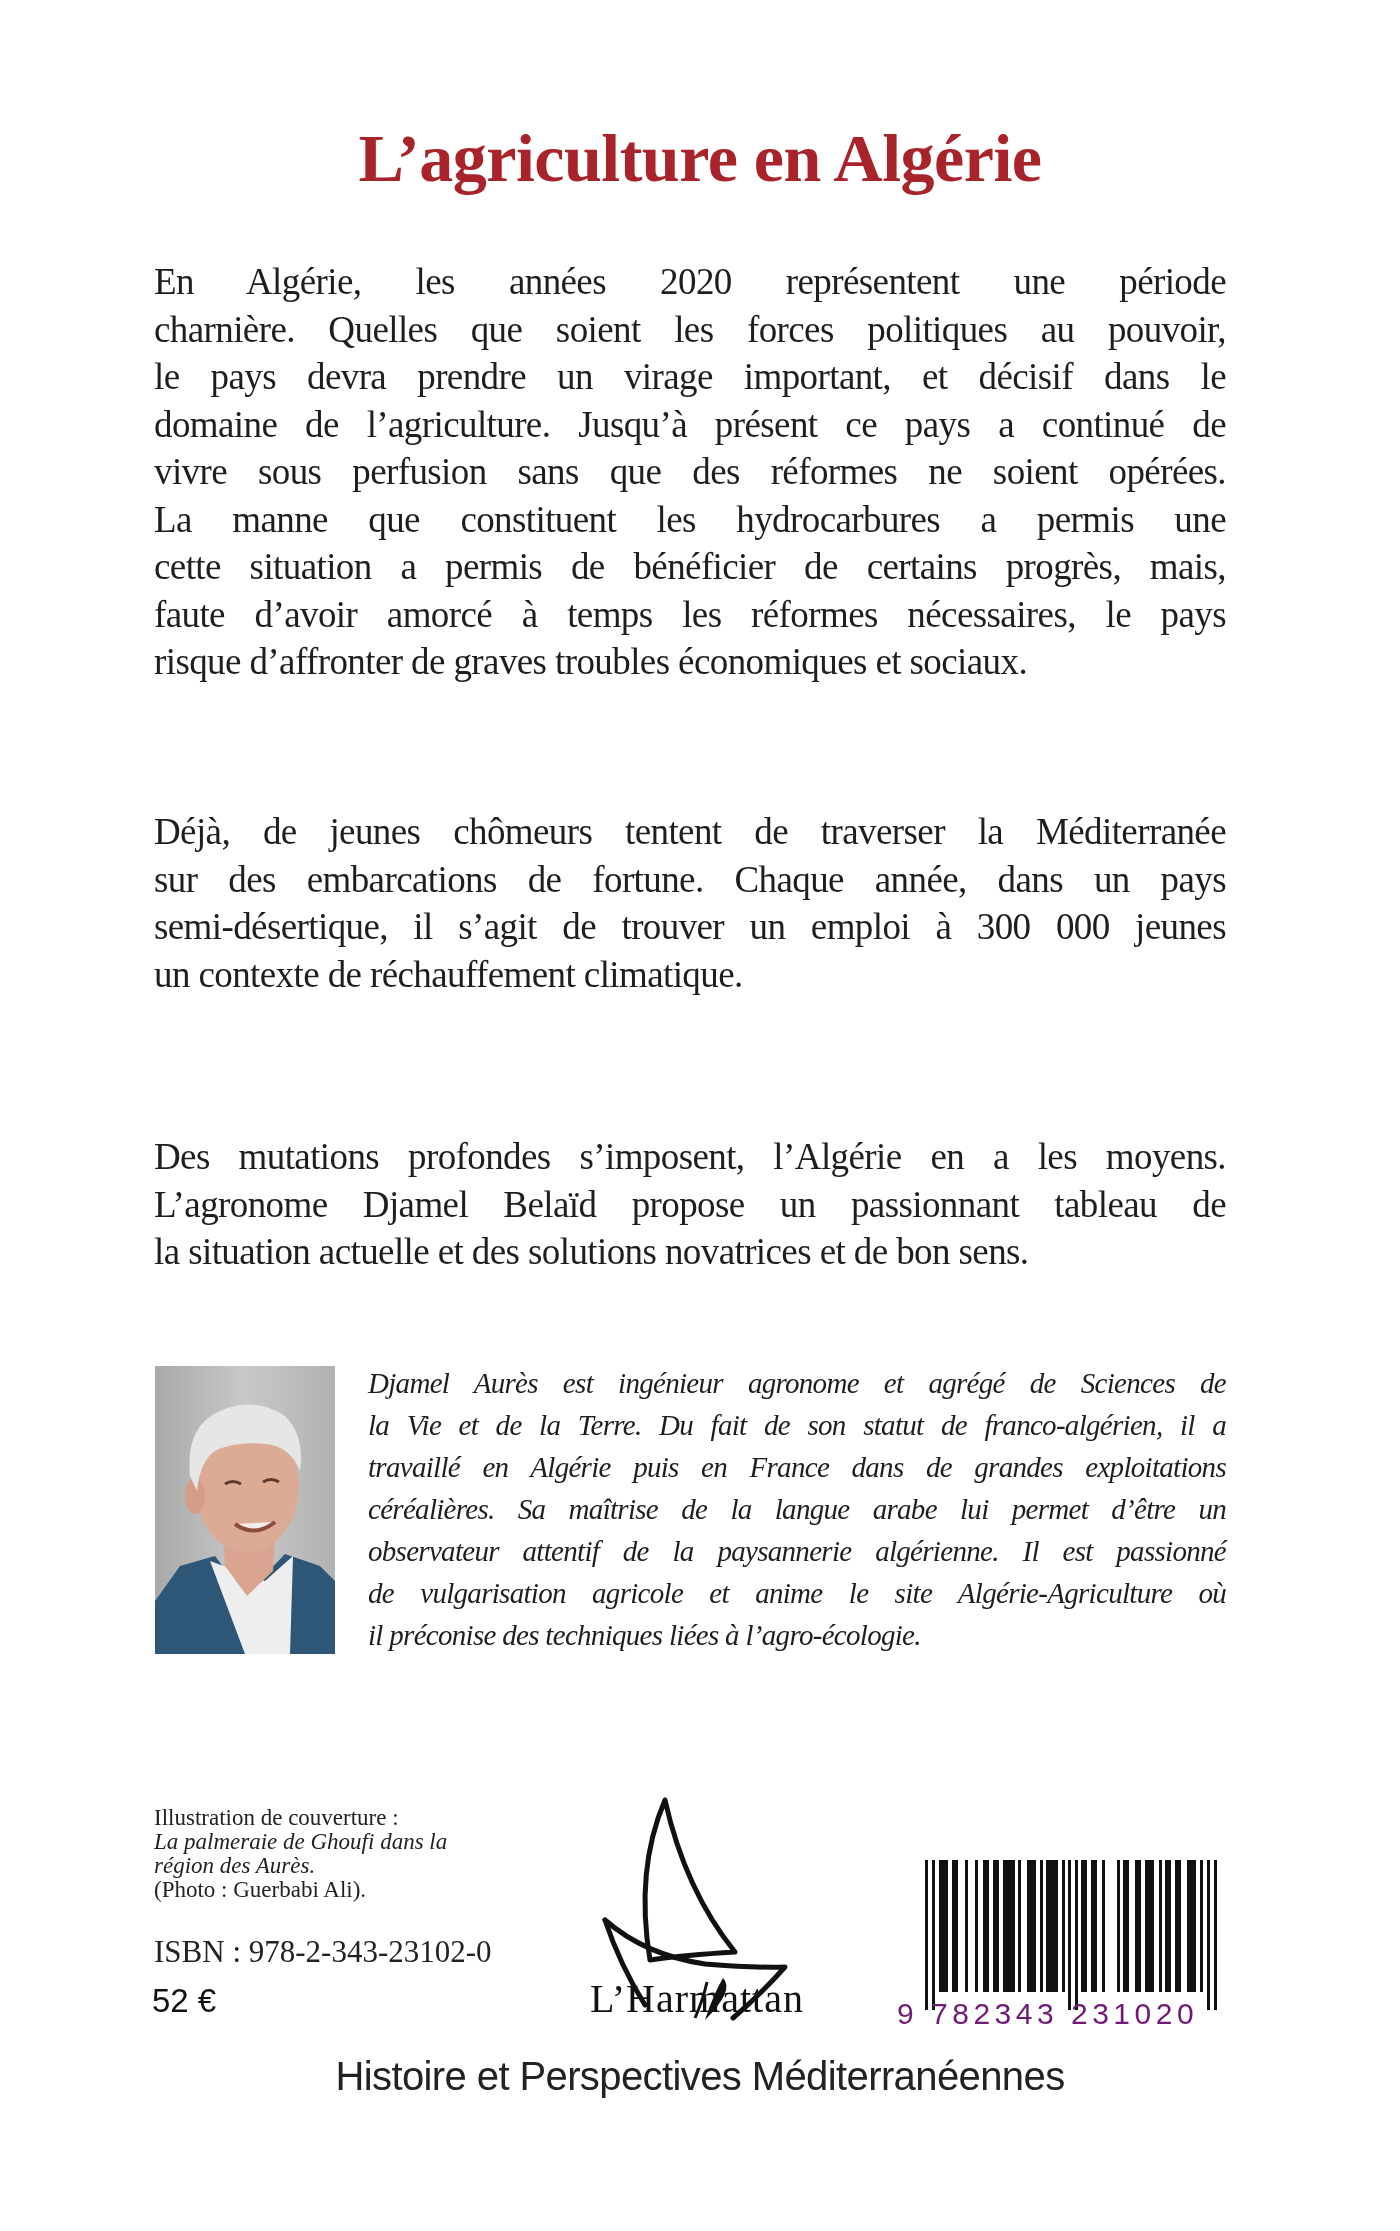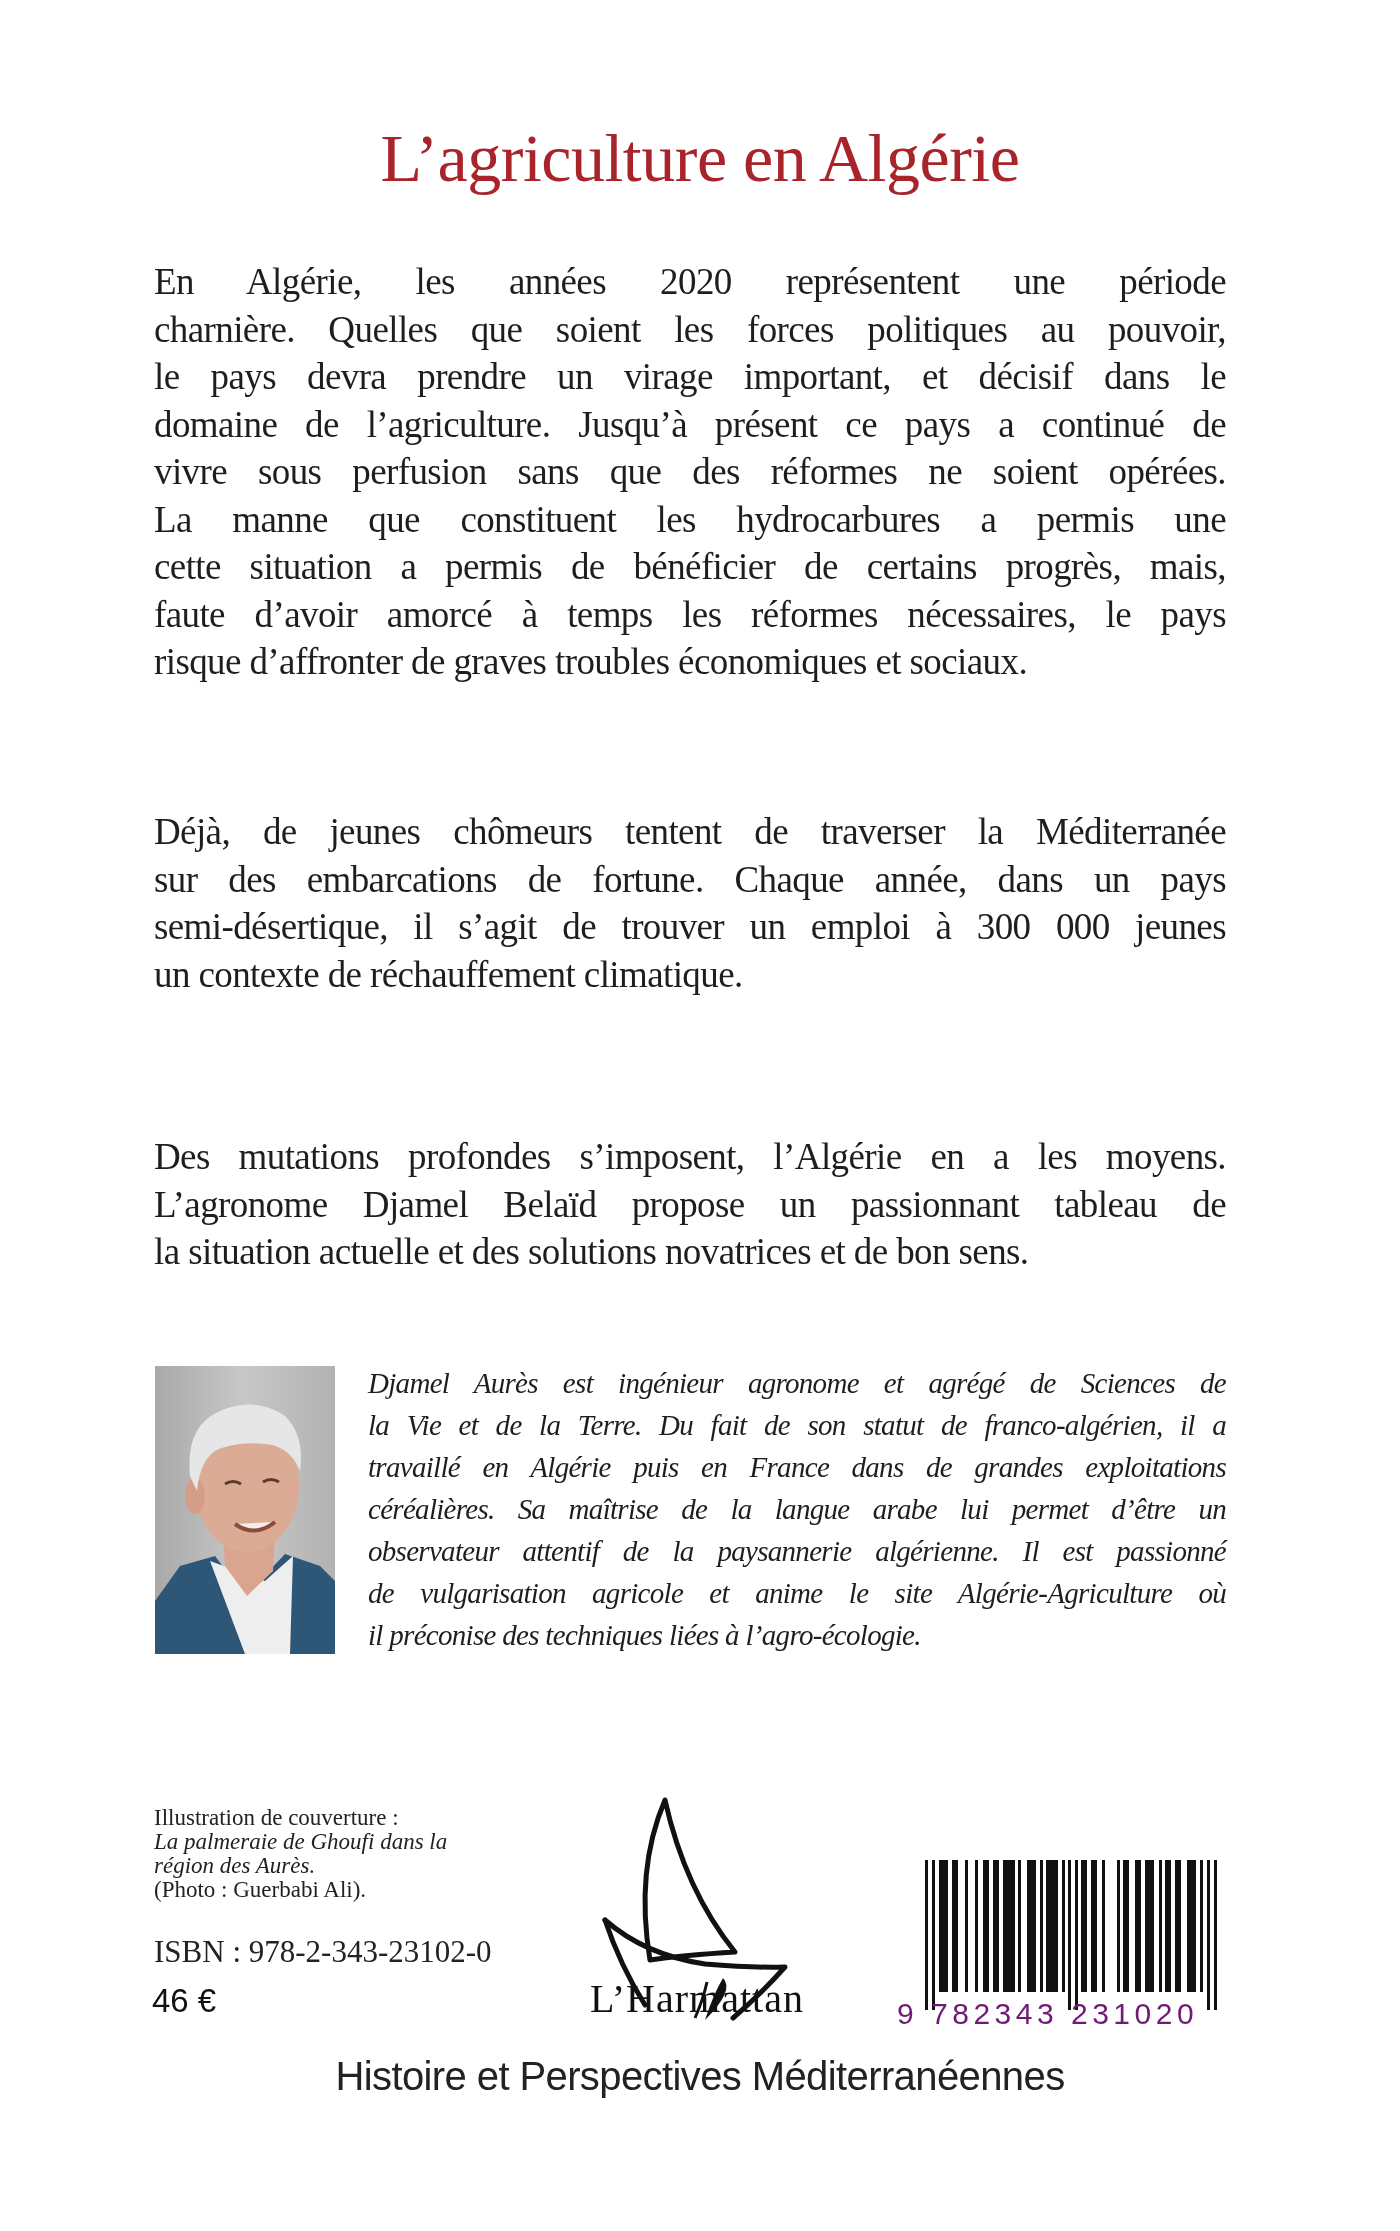--- a/index.html
+++ b/index.html
@@ -3,21 +3,21 @@
 <meta charset="utf-8">
 <style>
   html, body { margin: 0; padding: 0; background: #ffffff; }
   body { width: 1400px; height: 2231px; position: relative; overflow: hidden; }
   .serif { font-family: "Liberation Serif", "DejaVu Serif", serif; }
   .sans { font-family: "Liberation Sans", "DejaVu Sans", sans-serif; }
 
   #title {
     position: absolute; left: 0; top: 118px; width: 1400px;
     text-align: center; font-size: 68px; color: #A8232A;
-    letter-spacing: -0.5px; line-height: 80px;
+    letter-spacing: -0.5px; line-height: 80px; font-weight: bold;
   }
 
   .para {
     position: absolute; left: 154px; width: 1072px;
     font-size: 37px; line-height: 47.5px; color: #1e1e1e;
     text-align: justify; letter-spacing: -0.6px;
   }
   #para-1 { top: 258px; }
   #para-2 { top: 808px; }
   #para-3 { top: 1133px; }
@@ -139,21 +139,21 @@
 </div>
 
 <div id="credit" class="serif">
   <div>Illustration de couverture :</div>
   <div class="it">La palmeraie de Ghoufi dans la</div>
   <div class="it">région des Aurès.</div>
   <div>(Photo : Guerbabi Ali).</div>
 </div>
 
 <div id="isbn" class="serif">ISBN : 978-2-343-23102-0</div>
-<div id="price" class="sans">46 €</div>
+<div id="price" class="sans">52 €</div>
 
 <svg id="logo" viewBox="0 0 250 280">
   <g fill="none" stroke="#111" stroke-width="5" stroke-linejoin="round" stroke-linecap="round">
     <path d="M80 50 Q50 120 65 210 Q100 205 150 202 Q100 140 80 50 Z"></path>
     <path d="M20 170 Q60 205 120 214 Q170 218 200 217 Q175 245 148 268"></path>
     <path d="M20 170 Q35 215 60 255"></path>
   </g>
   <path d="M138 228 Q150 240 120 270 Q128 245 138 228 Z" fill="#111"></path>
   <path d="M122 232 Q118 250 110 268" stroke="#111" stroke-width="3" fill="none"></path>
 </svg>

